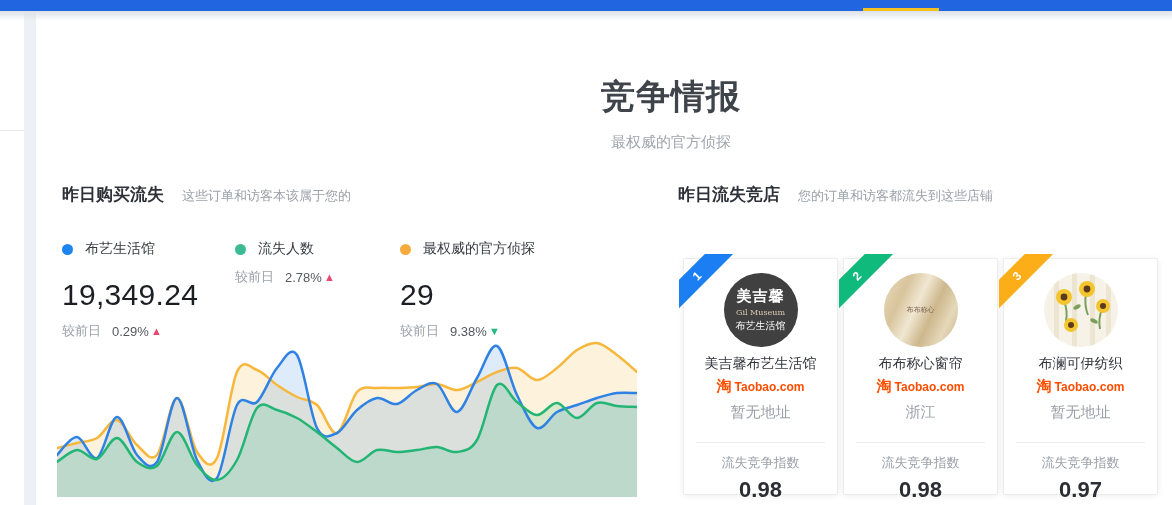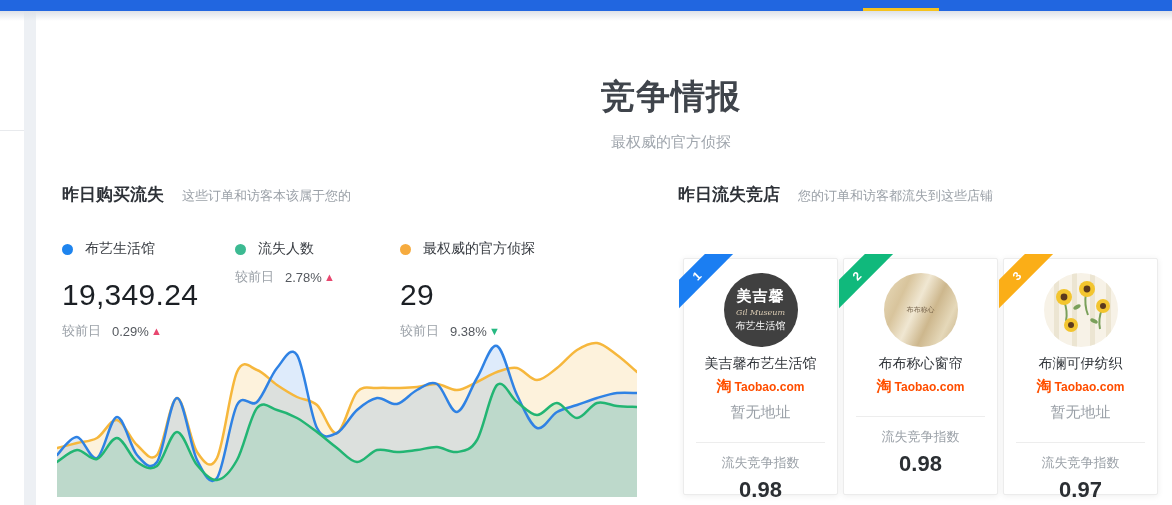--- a/index.html
+++ b/index.html
@@ -46,21 +46,21 @@
   
   .cards { position:absolute; left:683px; top:258px; display:flex; gap:5px; }
   .card { width:155px; height:237px; background:#fff; border:1px solid #ececec; border-radius:2px;
     box-shadow:0 1px 6px rgba(0,0,0,0.07); position:relative; text-align:center; }
   .ribbon { position:absolute; top:-5px; left:-5px; width:62px; height:62px; overflow:hidden; z-index:2; }
   .ribbon span { position:absolute; display:block; width:88px; padding:3px 0; color:#fff;
     font-size:12px; font-weight:bold; text-align:center; transform:rotate(-45deg); left:-26px; top:12px; }
   .avatar { width:74px; height:74px; border-radius:50%; margin:14px auto 0; overflow:hidden; position:relative; }
   .avatar-logo { background:#404040; color:#fff; height:100%; display:flex; flex-direction:column; justify-content:center; }
   .logo-line1 { font-size:15px; font-weight:bold; letter-spacing:1px; }
-  .logo-line2 { font-size:8px; font-style:italic; color:#d9cab2; margin:2px 0; font-family:"DejaVu Serif", serif; }
+  .logo-line2 { font-size:8px; color:#d9cab2; margin:2px 0; font-family:"DejaVu Serif", serif; }
   .logo-line3 { font-size:10px; }
   .avatar-fabric { height:100%; display:flex; align-items:center; justify-content:center;
     background:linear-gradient(115deg,#e9dcbd 0%,#d8c49c 26%,#f0e7d2 44%,#cdb78d 62%,#e5d8b9 80%,#c4ad82 100%); }
   .fabric-text { font-size:7px; color:#5f4a33; opacity:0.8; }
   .avatar-floral { height:100%; background:#f7f2e7; }
   .shop-name { font-size:14px; color:#33373c; margin-top:8px; }
   .platform-row { margin-top:4px; font-size:12px; font-weight:bold; color:#ff4e00; display:flex;
     align-items:center; justify-content:center; cursor:pointer; }
   .tao-glyph { font-size:15px; margin-right:3px; color:#ff5000; font-weight:bold; }
   .location { font-size:15px; color:#9ba1a8; margin-top:7px; }
@@ -173,20 +173,21 @@
     <div class="avatar">
       <div class="avatar-fabric">
         <span class="fabric-text">布布称心</span>
       </div>
     </div>
     <div class="shop-name">布布称心窗帘</div>
     <div class="platform-row">
       <span class="tao-glyph">淘</span>
       <span>Taobao.com</span>
     </div>
+    <div class="location">浙江</div>
     <hr class="card-divider">
     <div class="index-label">流失竞争指数</div>
     <div class="index-value">0.98</div>
   </div>
 
   <div class="card">
     <div class="ribbon">
       <span style="background: rgb(251, 174, 23);">3</span>
     </div>
     <div class="avatar">

